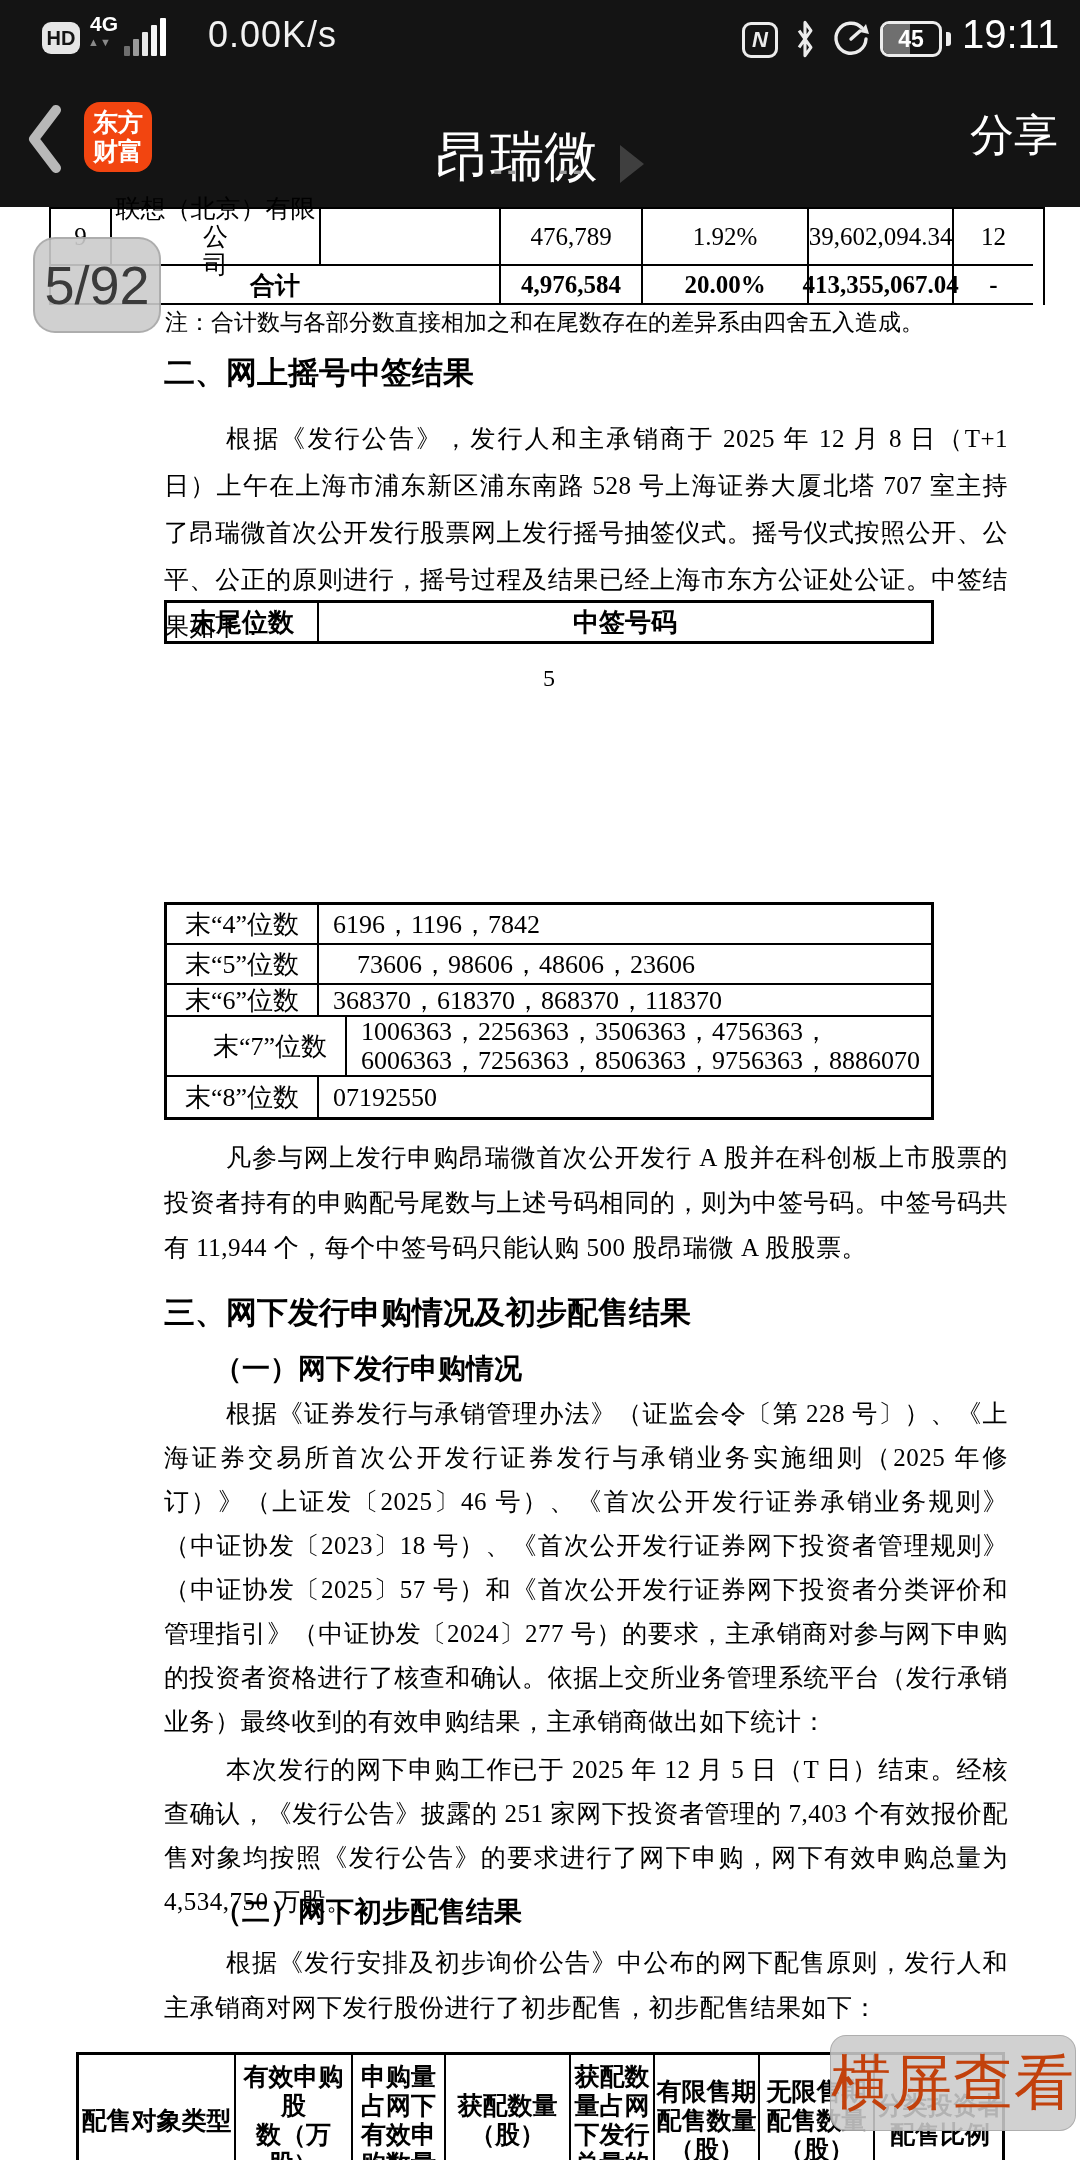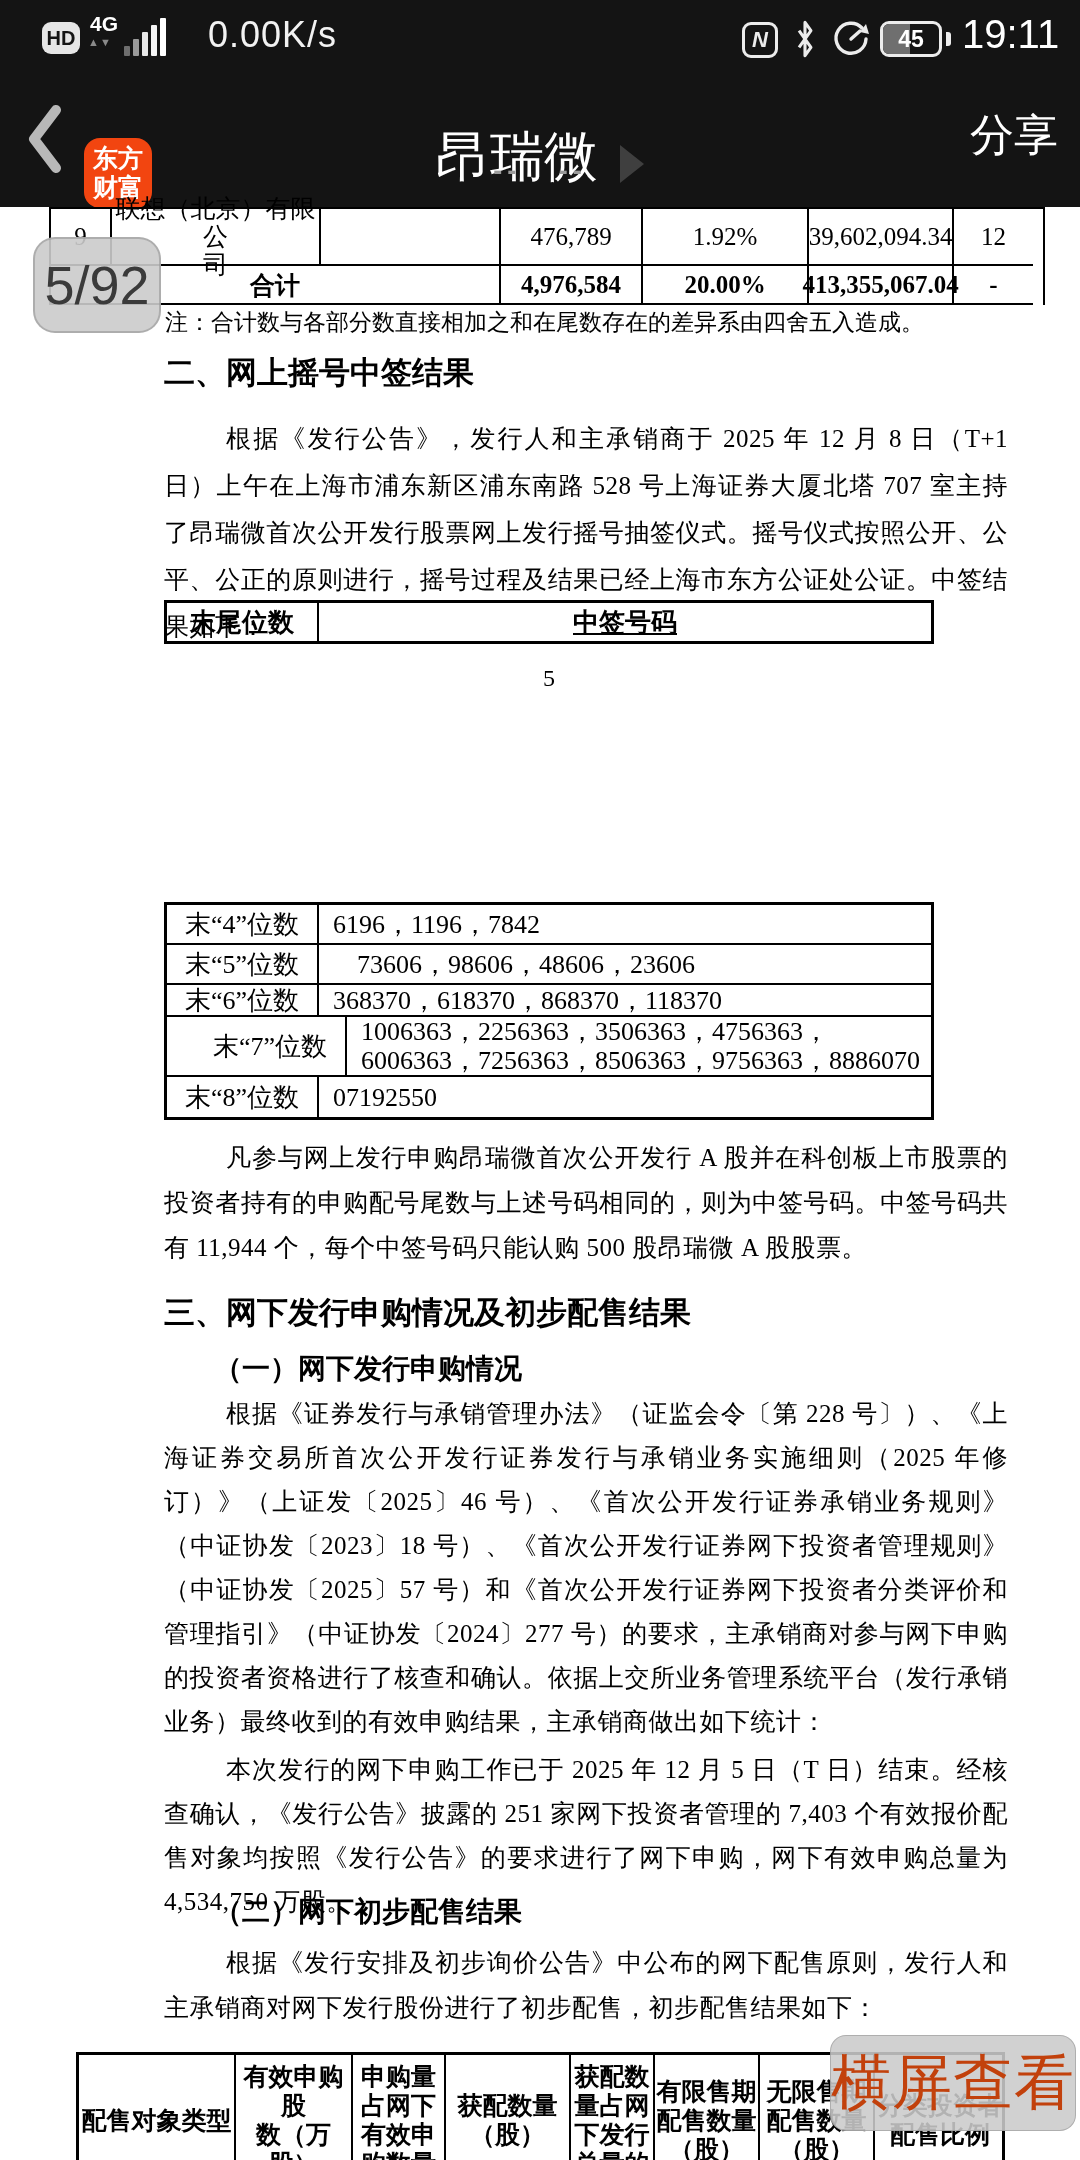--- a/index.html
+++ b/index.html
@@ -24,21 +24,21 @@
   .battery { position:absolute; left:880px; top:21px; width:62px; height:36px; border:3px solid #ececec; border-radius:9px; overflow:hidden; }
   .battery .fill { position:absolute; left:0; top:0; bottom:0; width:48%; background:#6f6f6f; }
   .battery .lvl { position:absolute; inset:0; display:flex; align-items:center; justify-content:center;
     color:#fff; font-size:23px; font-weight:bold; }
   .batt-tip { position:absolute; left:946px; top:32px; width:5px; height:14px; background:#ececec; border-radius:0 3px 3px 0; }
   .clock { position:absolute; left:962px; top:12px; color:#fff; font-size:40px; }
 
   .back { position:absolute; left:26px; top:104px; }
   .applogo { position:absolute; left:84px; top:102px; width:68px; height:70px; background:#f24510; border-radius:16px;
     color:#fff; font-weight:bold; font-size:25px; line-height:29px; display:flex; flex-direction:column;
-    align-items:center; justify-content:center;margin-top:36px; }
+    align-items:center; justify-content:center; }
   .titlewrap { position:absolute; left:0; right:0; top:82px; display:flex; justify-content:center; align-items:center; gap:22px;margin-top:39px; }
   .doc-title { color:#fff; font-size:54px; }
   .play-tri { width:0; height:0; border-left:24px solid #3f3f3f; border-top:19px solid transparent; border-bottom:19px solid transparent; margin-top:12px; }
   .dashes { position:absolute; left:0; right:0; top:156px; text-align:center; color:#9a9a9a; font-size:27px; font-weight:bold;
     letter-spacing:5px; white-space:pre; }
   .share { position:absolute; right:22px; top:106px; color:#fff; font-size:44px; }
 
   
   .doc { position:absolute; left:0; top:207px; right:0; bottom:0; background:#fff; color:#000; }
   .serif { font-family:"Liberation Serif", serif; }
@@ -59,21 +59,21 @@
   .h-sec { position:absolute; left:164px; font-size:31px; font-weight:bold; color:#000; }
   .h-sub { position:absolute; left:214px; font-size:28px; font-weight:bold; color:#000; }
 
   .para { position:absolute; left:164px; width:844px; font-size:25px; letter-spacing:0.5px;
     text-align:justify; color:#000; }
   .indent { text-indent:62px; }
 
   .lotheadtable { position:absolute; left:164px; top:393px; width:770px; height:44px; border:3px solid #000; display:flex; }
   .lotheadtable .c1 { width:152px; border-right:2px solid #000; display:flex; align-items:center; justify-content:center;
     font-weight:bold; font-size:26px; }
-  .lotheadtable .c2 { flex:1; display:flex; align-items:center; justify-content:center; font-weight:bold; font-size:26px;text-decoration:underline; }
+  .lotheadtable .c2 { flex:1; display:flex; align-items:center; justify-content:center; font-weight:bold; font-size:26px; }
 
   .pagenum { position:absolute; left:164px; top:458px; width:770px; text-align:center; font-size:24px; }
 
   .lottable { position:absolute; left:164px; top:695px; width:770px; border:3px solid #000; }
   .lottable .lrow { display:flex; border-bottom:2px solid #000; }
   .lottable .lrow:last-child { border-bottom:none; }
   .lottable .llabel { width:152px; border-right:2px solid #000; display:flex; align-items:center; justify-content:center;
     font-size:26px; padding:4px 0; }
   .lottable .lnums { flex:1; display:flex; align-items:center; font-size:26px; line-height:29px; padding:4px 10px 4px 14px; }
 

